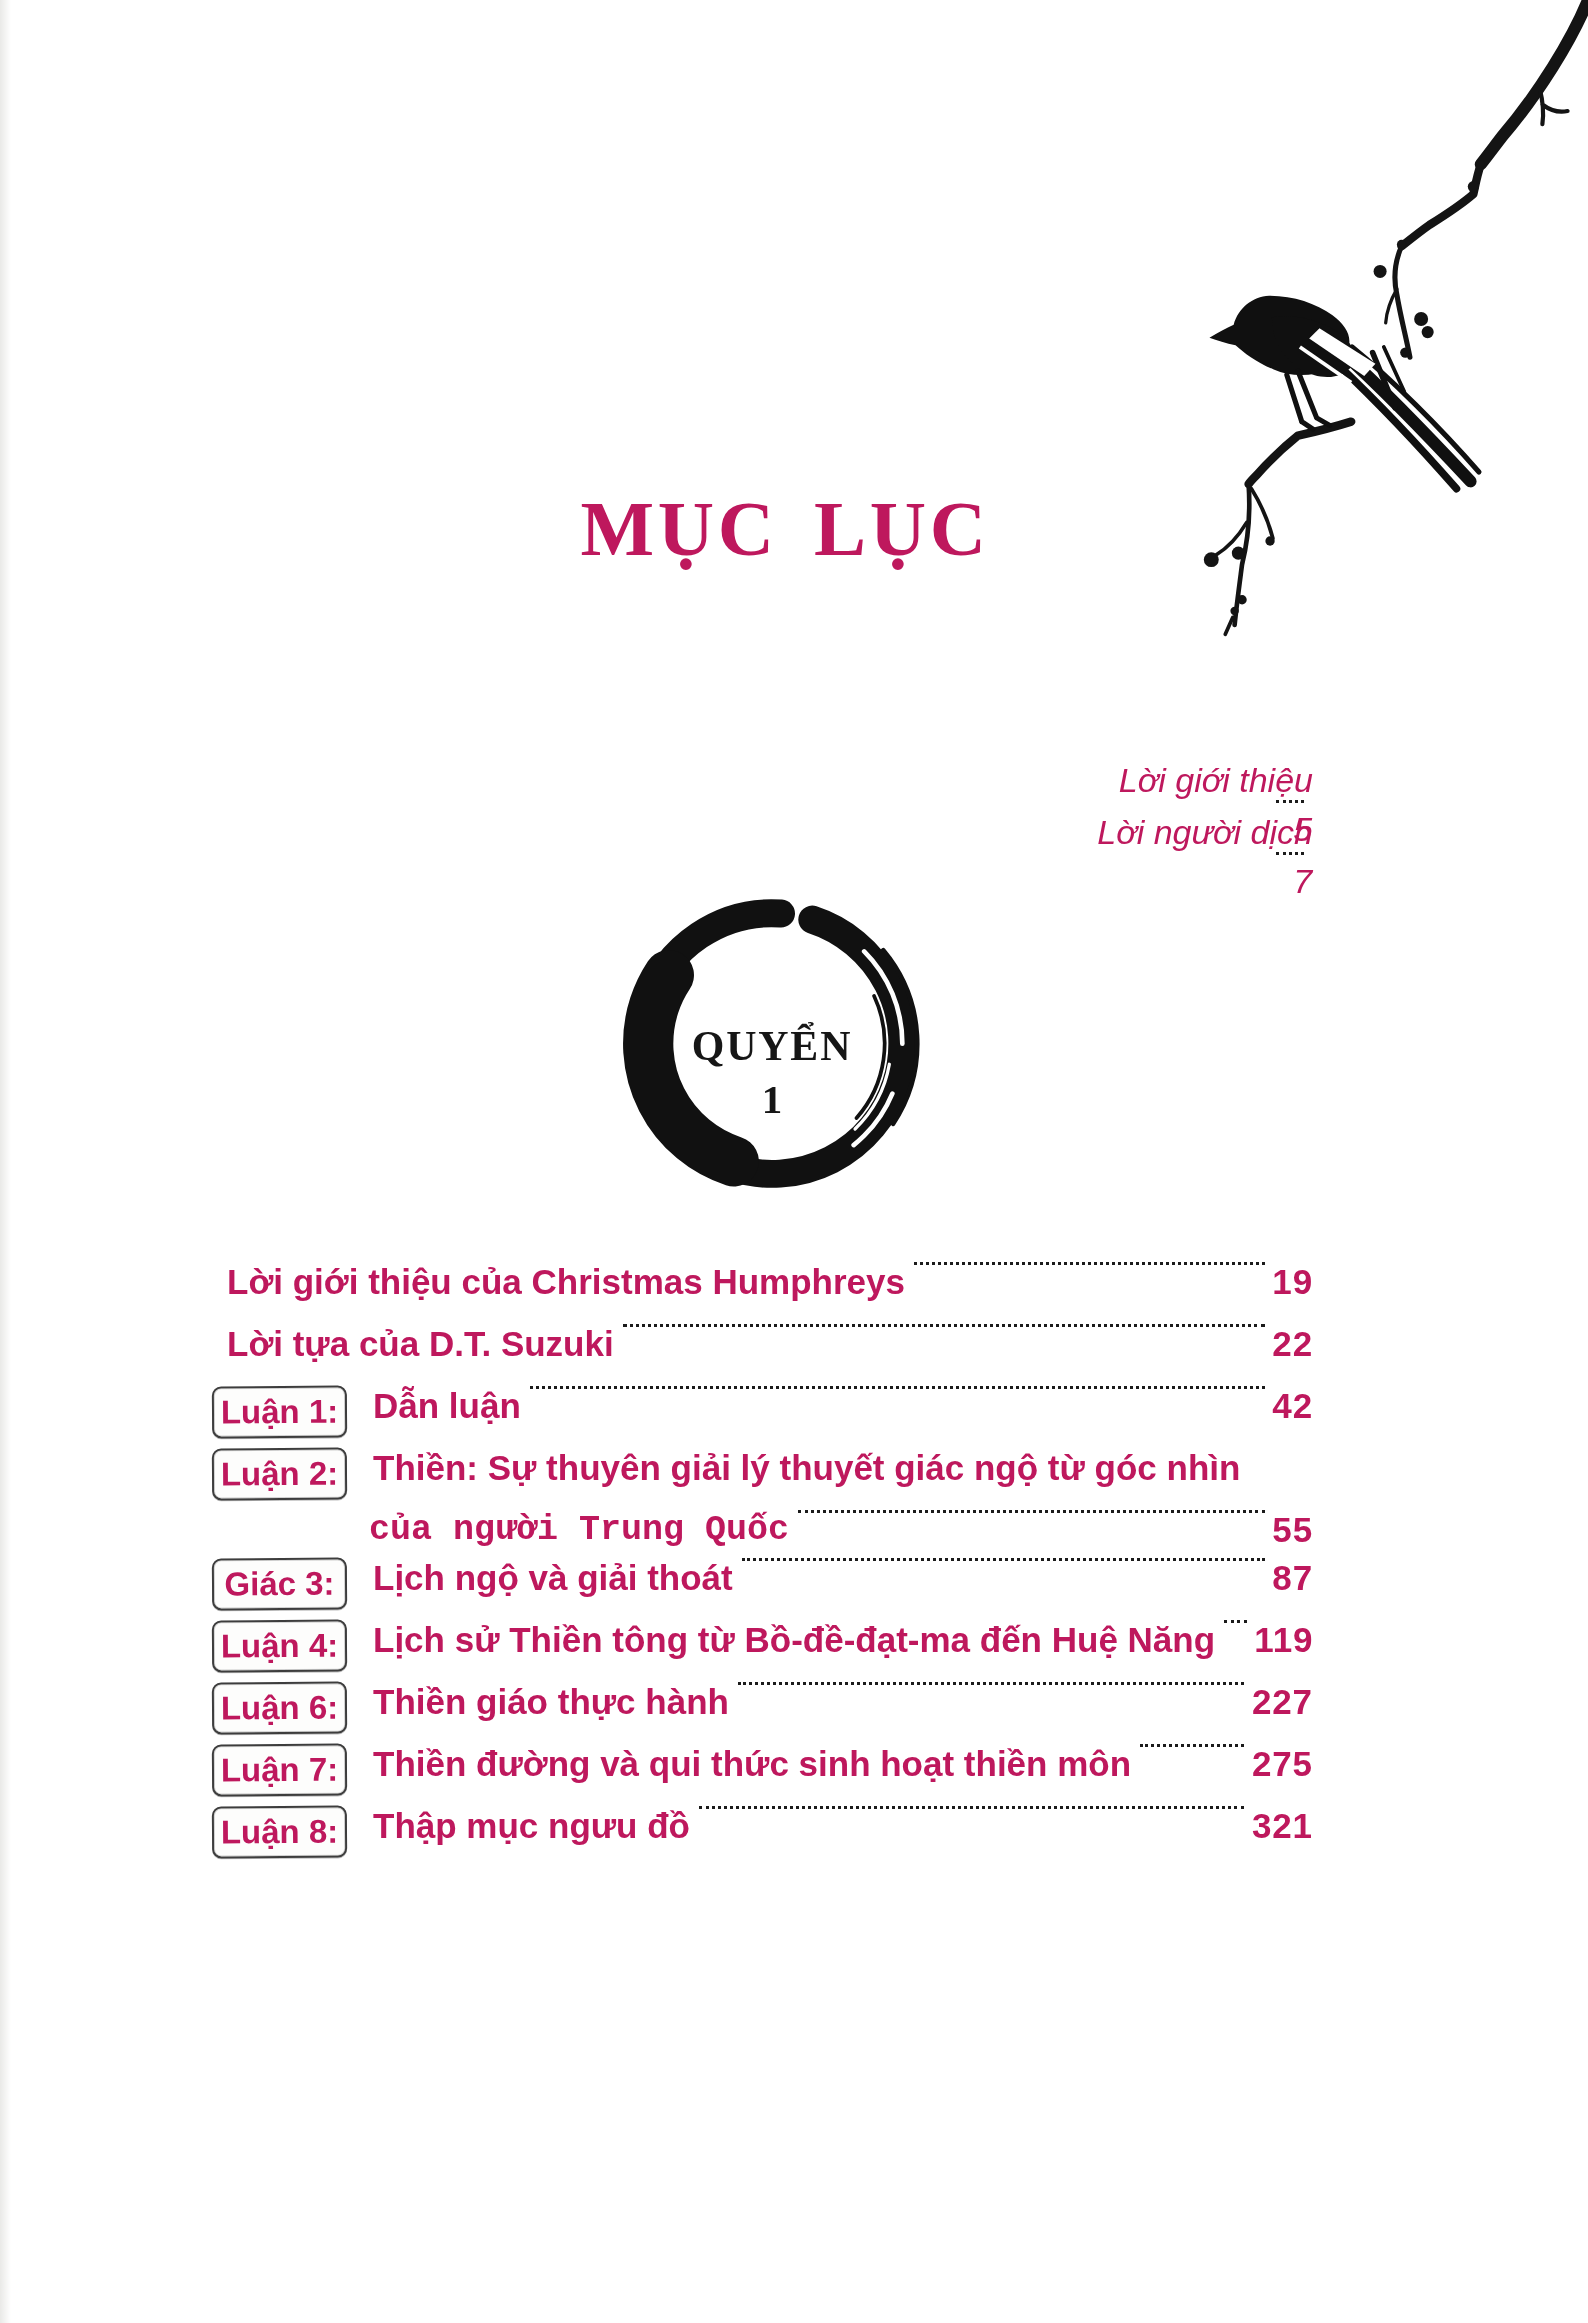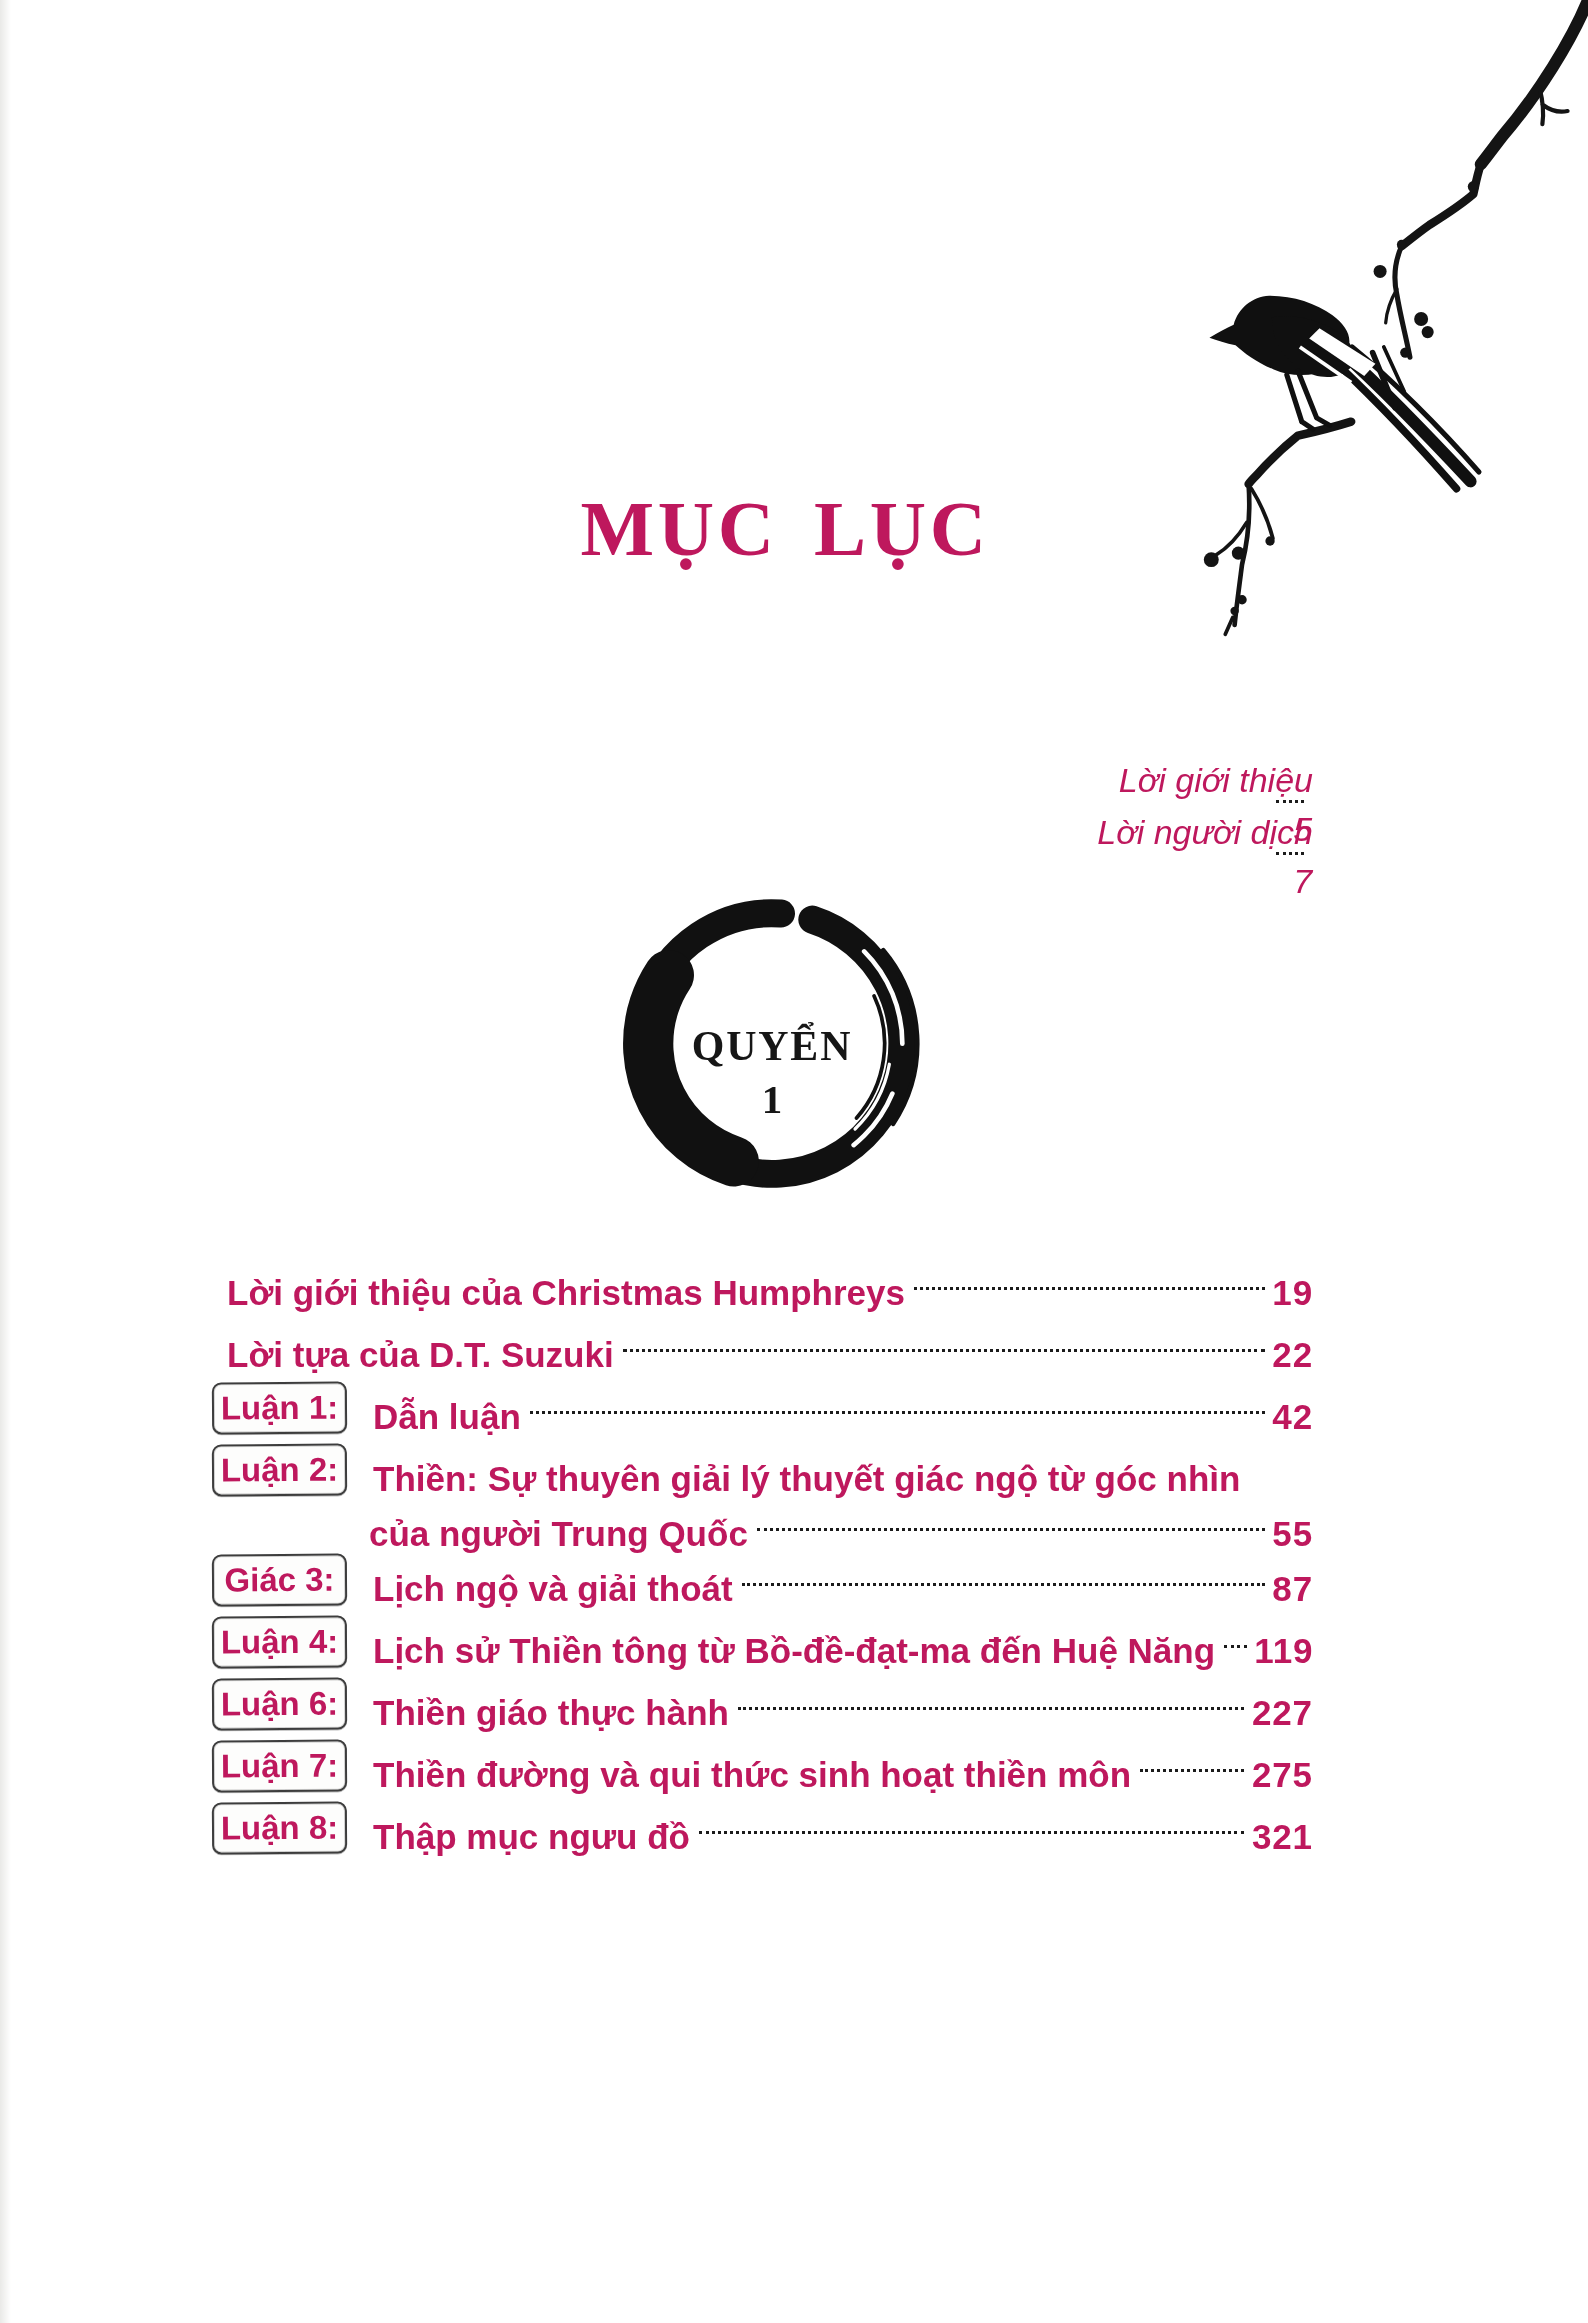--- a/index.html
+++ b/index.html
@@ -26,25 +26,25 @@
   .intro-row{ display:flex; align-items:flex-end; height:52px;flex-direction:column; }
   .intro-row .dots{ flex:1 1 auto; min-width:28px;
     border-bottom:3.7px dotted #1c1c1c; margin:0 9.3px 6.5px 5.6px; }
   .intro-row .pagenum{ white-space:nowrap; }
   
   .enso{ position:absolute; left:608px; top:876px; width:328px; height:337px; }
   .enso text{ font-family:"Liberation Serif", serif; font-weight:bold; fill:#161616; }
   
   .toc-list{ position:absolute; left:212px; top:1262px; width:1101px;
     font-size:35px; font-weight:bold; }
-  .toc-row{ display:flex; align-items:center; height:62px; }
+  .toc-row{ display:flex; align-items:flex-start; height:62px; }
   .toc-row.cont{ height:48px; }
   .toc-row .entry-text{ white-space:nowrap; }
   .toc-row.no-label .entry-text{ padding-left:15px; }
-  .toc-row.cont .entry-text{ padding-left:157px; }
+  .toc-row.cont .entry-text{ padding-left:157px;font-family:Liberation Mono, monospace; }
   .dots{ flex:1 1 auto; min-width:22.4px;
     border-bottom:3.7px dotted #1b1b1b; margin:0 7.5px 9.3px 9.3px; }
   .pagenum{ white-space:nowrap; letter-spacing:0.9px; }
   .luan-box{
     width:131px; height:48px; flex:0 0 131px; margin:0 26px 19px 0;
     display:flex; align-items:center; justify-content:center;
     font-size:33px; font-weight:bold;
     border:2.3px solid #3d3d3d; border-radius:9.3px; background:#fdfdfc;
     box-shadow:0 0.9px 0 rgba(0,0,0,0.25), inset 0 0 0 0.9px rgba(125,125,125,0.35);
     transform:rotate(-0.4deg);

